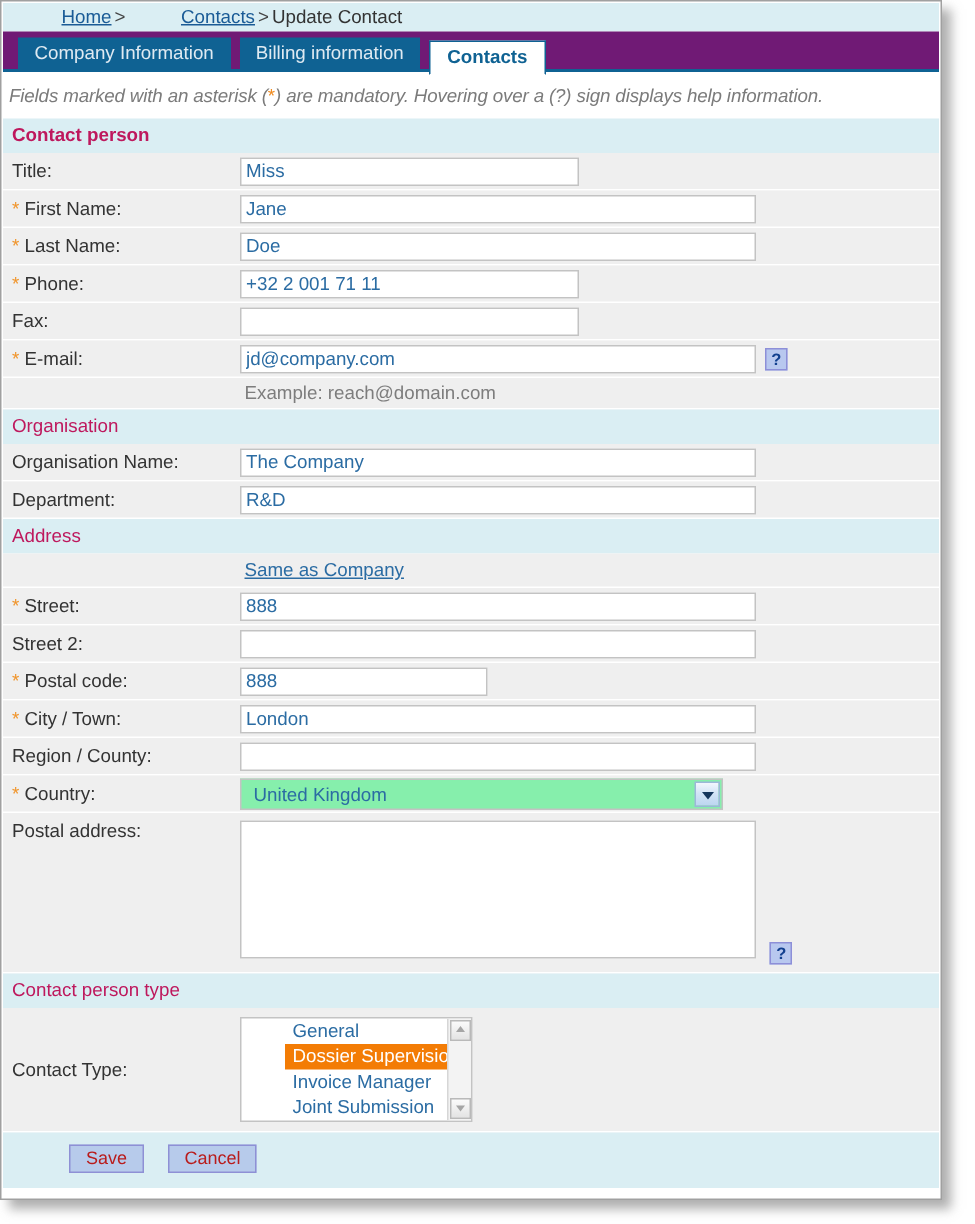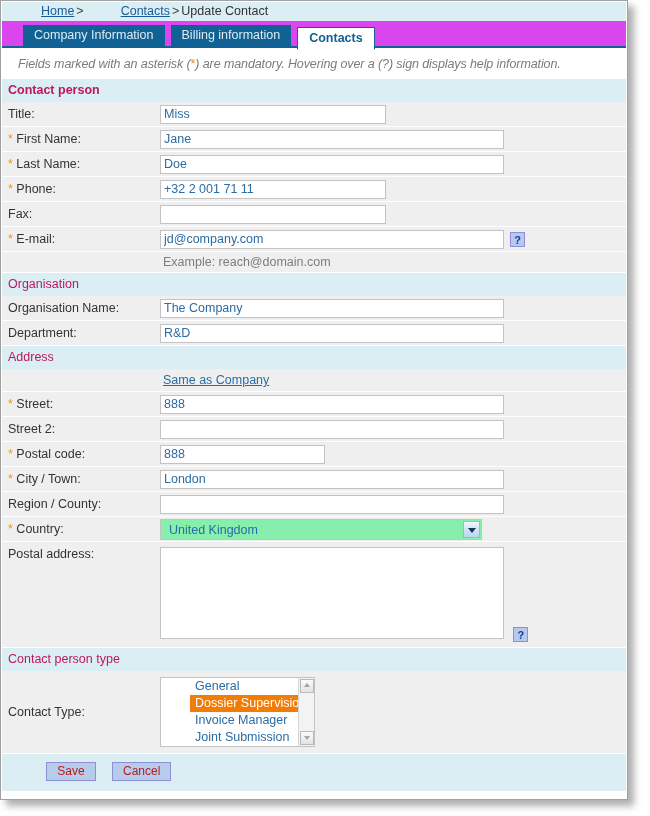--- a/index.html
+++ b/index.html
@@ -48,23 +48,23 @@
     cursor: pointer;
     margin-left: 35px;
   }
   .breadcrumb .sep { color:#444; padding:0 2px; }
   .breadcrumb .current { color:#333; }
 
   
   .tabbar {
     position: relative;
     height: 25px;
-    background: #d946ef;
+    background: #701a75;
     border-bottom: 2px solid #0f6293;
-    padding-left: 21px;
+    padding-left: 10px;
     box-sizing: content-box;
     white-space: nowrap;
   }
   .tab {
     display: inline-block;
     height: 21px;
     line-height: 21px;
     margin-top: 4px;
     padding: 0 11px;
     font-size: 12.5px;
@@ -86,21 +86,21 @@
     height: 23px;
     line-height: 21px;
     margin-top: 4px;
     position: relative;
     top: 2px;
     z-index: 5;
   }
 
   
   .note {
-    padding: 9px 4px 8px 16px;
+    padding: 9px 4px 8px 4px;
     font-style: italic;
     font-size: 12.5px;
     color: #7b7b7b;
     white-space: nowrap;
     letter-spacing: -0.1px;
   }
   .note .ast { color: #f08a1e; font-style: normal; }
 
   
   .section-head {

